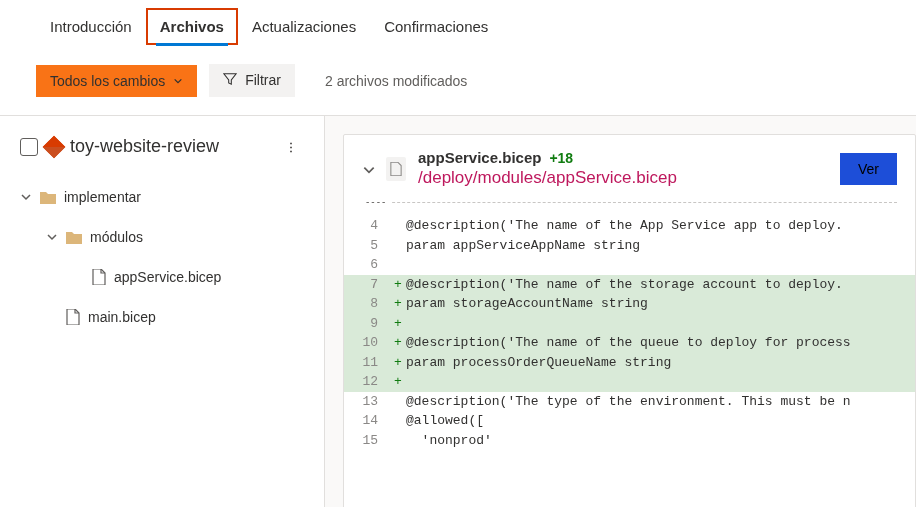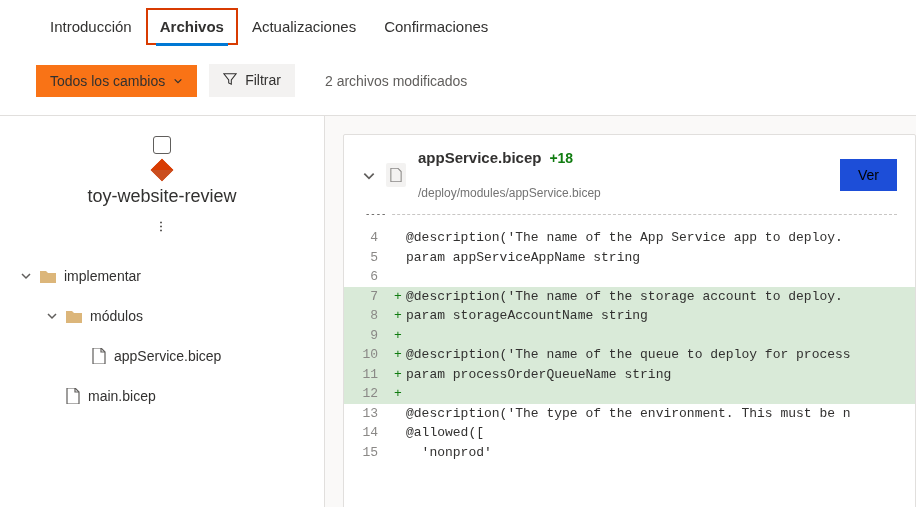--- a/index.html
+++ b/index.html
@@ -89,21 +89,20 @@
     .sidebar {
       width: 325px;
       border-right: 1px solid #e1dfdd;
       padding-top: 16px;
     }
     .tree-root {
       display: flex;
       align-items: center;
       gap: 8px;
       padding: 4px 20px;
-      flex-direction: column;
     }
     .checkbox {
       width: 18px;
       height: 18px;
       border: 1px solid #605e5c;
       border-radius: 3px;
       background: #fff;
     }
     .diamond {
       width: 16px;
@@ -192,23 +191,23 @@
     }
     .file-name {
       font-weight: 600;
       font-size: 15px;
     }
     .diff-stat {
       color: #107c10;
       font-weight: 600;
     }
     .file-path {
-      color: #737373;
-      font-size: 12px;
-      margin-top: 20px;
+      color: #be185d;
+      font-size: 17px;
+      margin-top: 2px;
     }
     .ver-btn {
       padding: 8px 18px;
       background: #1d4ed8;
       border: none;
       font-size: 14px;
       cursor: pointer;
     }
     .doc-icon {
       width: 20px;

